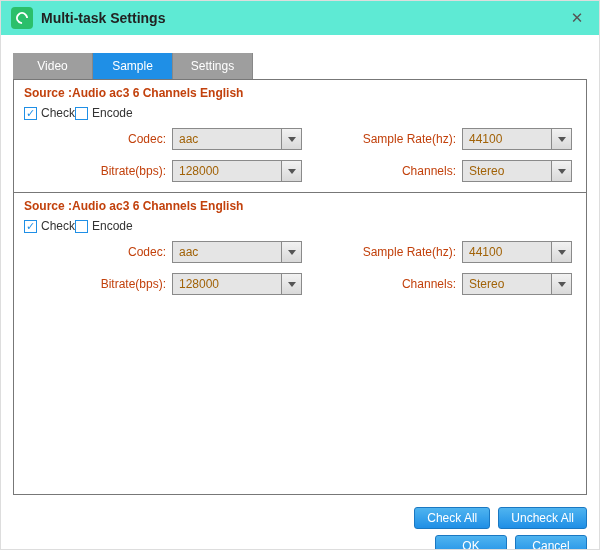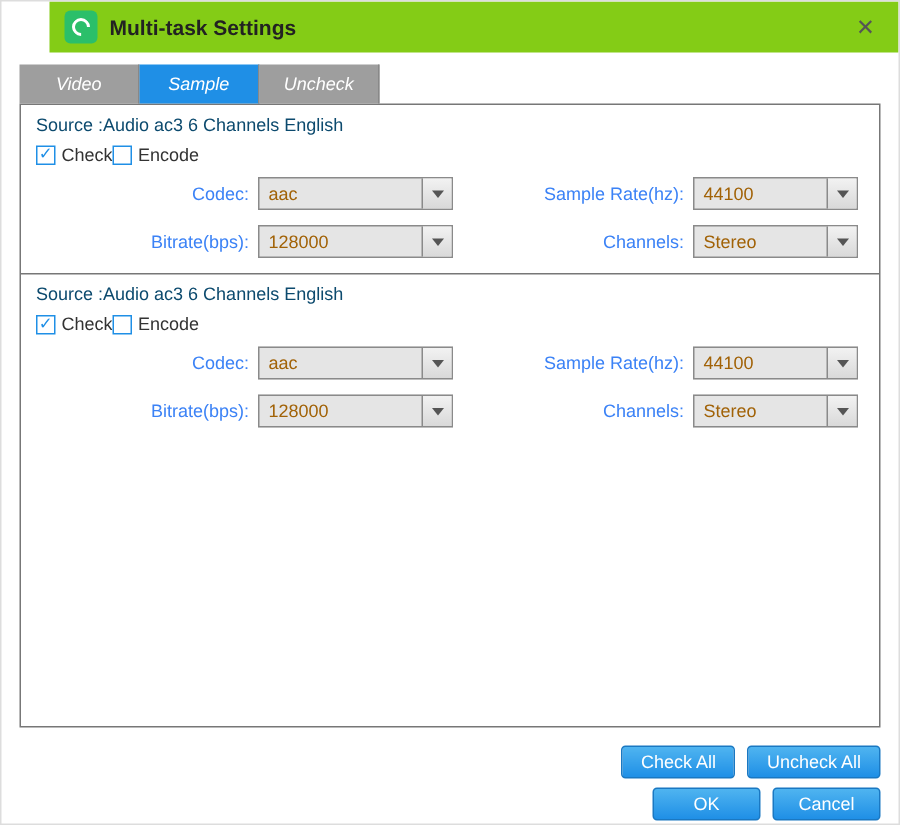--- a/index.html
+++ b/index.html
@@ -11,22 +11,21 @@
     background:#fff;
     color:#333;
     overflow:hidden;
     border:1px solid #ddd;
   }
   .titlebar {
     height:34px;
     display:flex;
     align-items:center;
     padding:0 10px;
-    background:#84cc16;
-    margin-left:32px;
+    background:#5eead4;
   }
   .app-icon {
     width:22px; height:22px;
     background:#2bbf6a;
     border-radius:4px;
     position:relative;
     margin-right:8px;
     display:flex; align-items:center; justify-content:center;
   }
   .app-icon-inner {
@@ -48,22 +47,21 @@
     cursor:pointer;
     width:24px; height:24px;
     display:flex; align-items:center; justify-content:center;
   }
   .body-area {
     padding:0 12px;
   }
   .tabs {
     display:flex;
     height:26px;
-    margin-top:8px;
-    font-style:italic;
+    margin-top:18px;
   }
   .tab {
     width:80px;
     display:flex;
     align-items:center;
     justify-content:center;
     background:#9e9e9e;
     color:#fff;
     font-size:12px;
     cursor:pointer;
@@ -76,23 +74,24 @@
     border:1px solid #777;
     height:416px;
     background:#fff;
   }
   .source-block {
     border-bottom:1px solid #777;
     padding:6px 8px 10px 8px;
   }
   .source-block:last-child { border-bottom:none; }
   .source-line {
-    color:#0c4a6e;
+    color:#c2410c;
     margin-bottom:6px;
     padding-left:2px;
+    font-weight:bold;
   }
   .checks {
     display:flex;
     gap:0;
     align-items:center;
     margin-bottom:8px;
     padding-left:2px;
   }
   .chk {
     display:flex;
@@ -114,21 +113,21 @@
   }
   .fields {
     display:grid;
     grid-template-columns: 150px 130px 160px 110px;
     row-gap:10px;
     align-items:center;
   }
   .fld-label {
     text-align:right;
     padding-right:6px;
-    color:#3b82f6;
+    color:#c2410c;
   }
   .combo {
     height:22px;
     border:1px solid #8a8a8a;
     background:#e5e5e5;
     display:flex;
     align-items:stretch;
     color:#a16207;
   }
   .combo-input {
@@ -187,21 +186,21 @@
   <div class="close-btn">
     <span>✕</span>
   </div>
 </div>
 
 <div class="body-area">
 
   <div class="tabs">
     <div class="tab">Video</div>
     <div class="tab active">Sample</div>
-    <div class="tab">Uncheck</div>
+    <div class="tab">Settings</div>
   </div>
 
   <div class="panel">
 
     <div class="source-block">
       <div class="source-line">Source :Audio  ac3  6 Channels  English</div>
       <div class="checks">
         <div class="chk">
           <div class="chk-box checked"></div>
           <span>Check</span>

